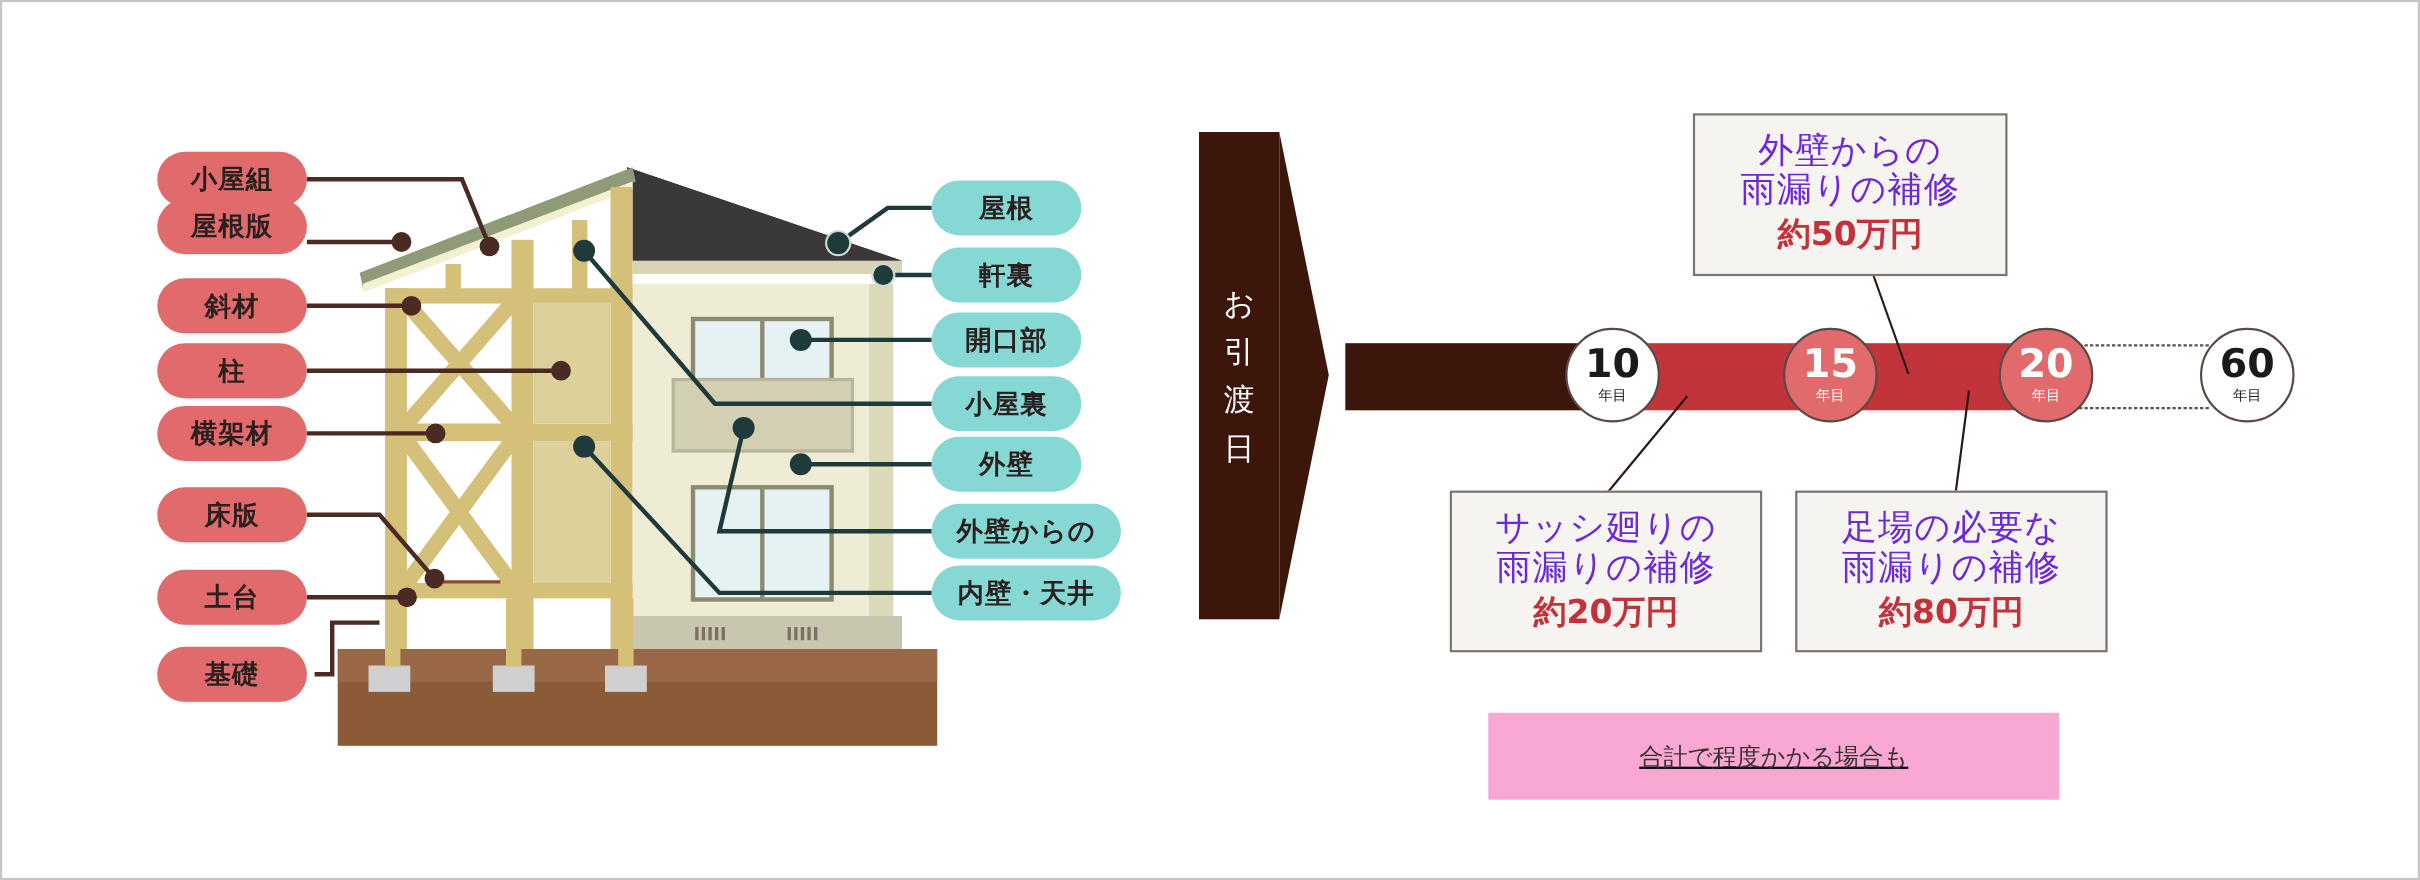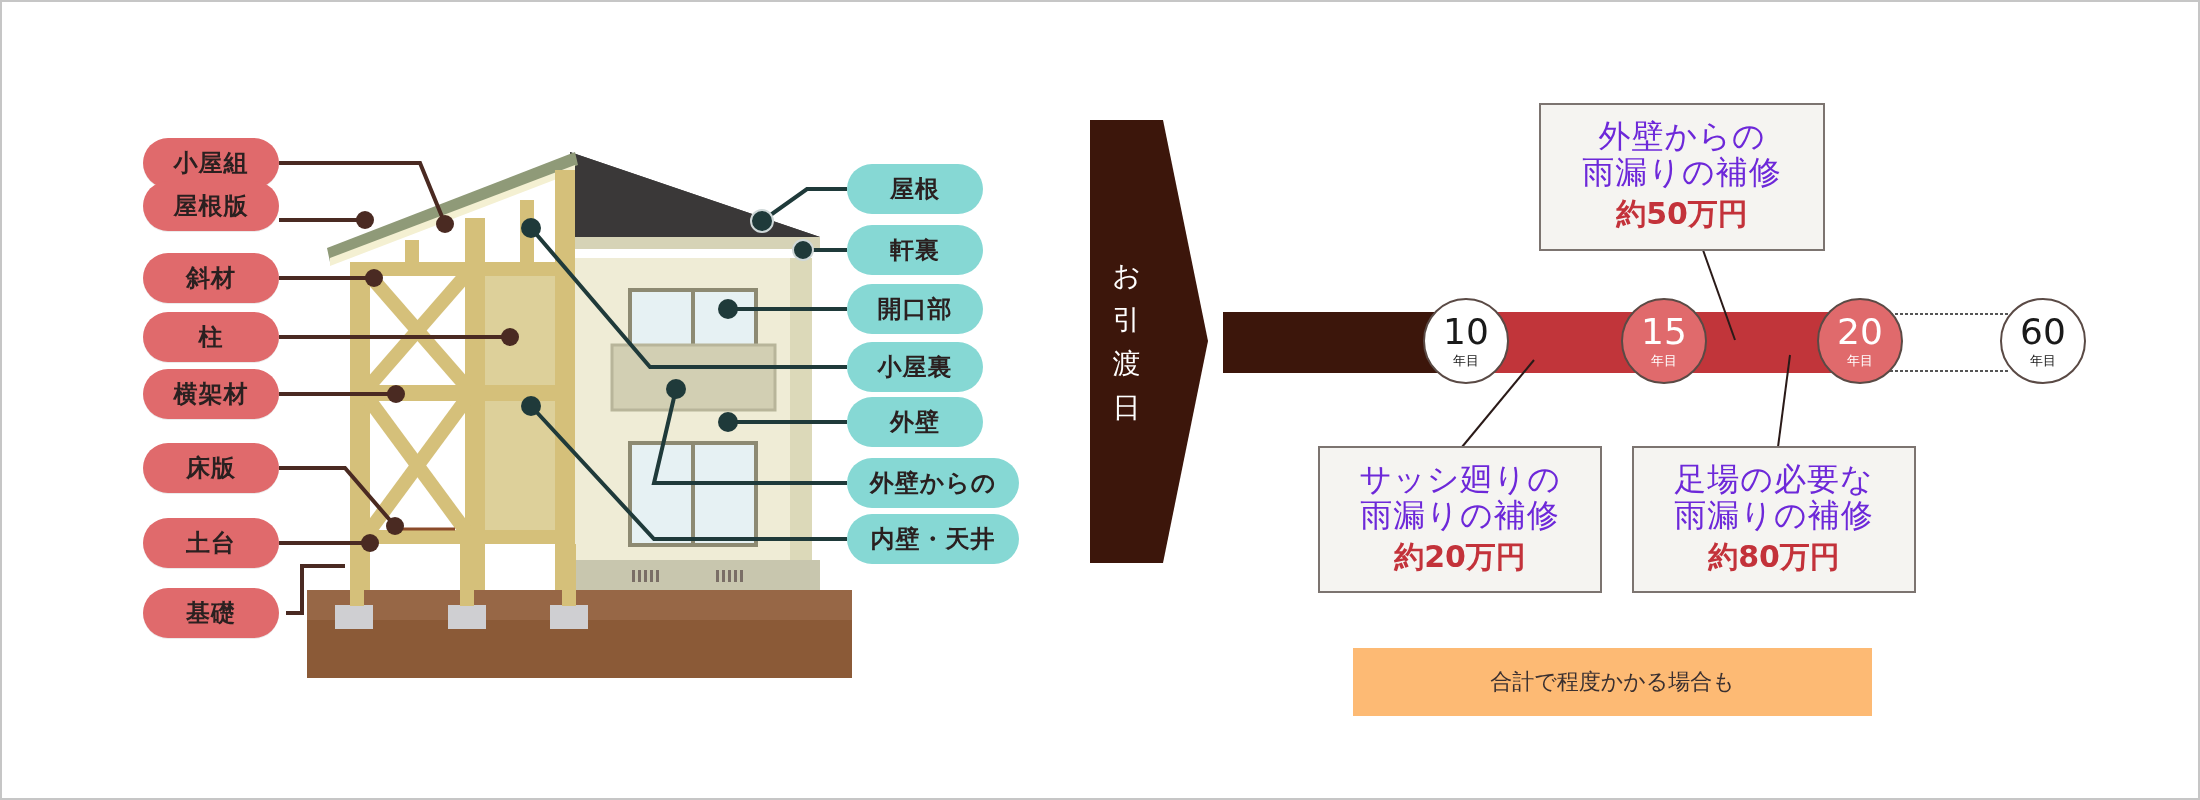--- a/index.html
+++ b/index.html
@@ -15,31 +15,31 @@
               box-shadow:0 1px 0 rgba(0,0,0,0.08); }
   .pill.teal { background:#86d8d4; left:847px; width:136px; }
   .pill.teal.wide { width:172px; }
   .sidebar { position:absolute; left:1090px; top:120px; width:73px; height:443px;
              background:#3c160b; display:flex; flex-direction:column; align-items:center;
              justify-content:center; }
   .sidebar span { color:#ffffff; font-size:28px; line-height:44px; }
   .circle { position:absolute; width:86px; height:86px; border-radius:50%;
             box-sizing:border-box; display:flex; flex-direction:column;
             align-items:center; justify-content:center; border:2px solid #5a4a45; }
-  .circle .num { font-size:36px; font-weight:normal; line-height:36px; }
+  .circle .num { font-size:36px; font-weight:bold; line-height:36px; }
   .circle .unit { font-size:13px; font-weight:normal; line-height:16px; margin-top:3px; }
   .circle.white { background:#ffffff; color:#1a1a1a; }
   .circle.pink { background:#e06a6c; color:#ffffff; }
   .callout { position:absolute; background:#f5f4f1; border:2px solid #7c7470;
              box-sizing:border-box; display:flex; flex-direction:column;
              align-items:center; justify-content:center; }
   .callout .line { font-size:32px; color:#6d28d9; line-height:36px; letter-spacing:1px; }
   .callout .price { font-size:30px; color:#c3323a; font-weight:bold; line-height:44px; margin-top:2px; }
-  .total { position:absolute; left:1353px; top:648px; width:519px; height:68px;
-           background:#fdba74; display:flex; align-items:center; justify-content:center; }
+  .total { position:absolute; left:1353px; top:648px; width:519px; height:79px;
+           background:#f9a8d4; display:flex; align-items:center; justify-content:center;text-decoration:underline; }
   .total .pre, .total .post { font-size:22px; color:#3a3030; }
   .total .amount { font-size:34px; color:#c3323a; font-weight:bold; margin:0 10px; }
 </style>
 </head>
 <body>
 
 <div class="frame"></div>
 
 <svg class="scene" width="2200" height="800" viewBox="0 0 2200 800">
 

